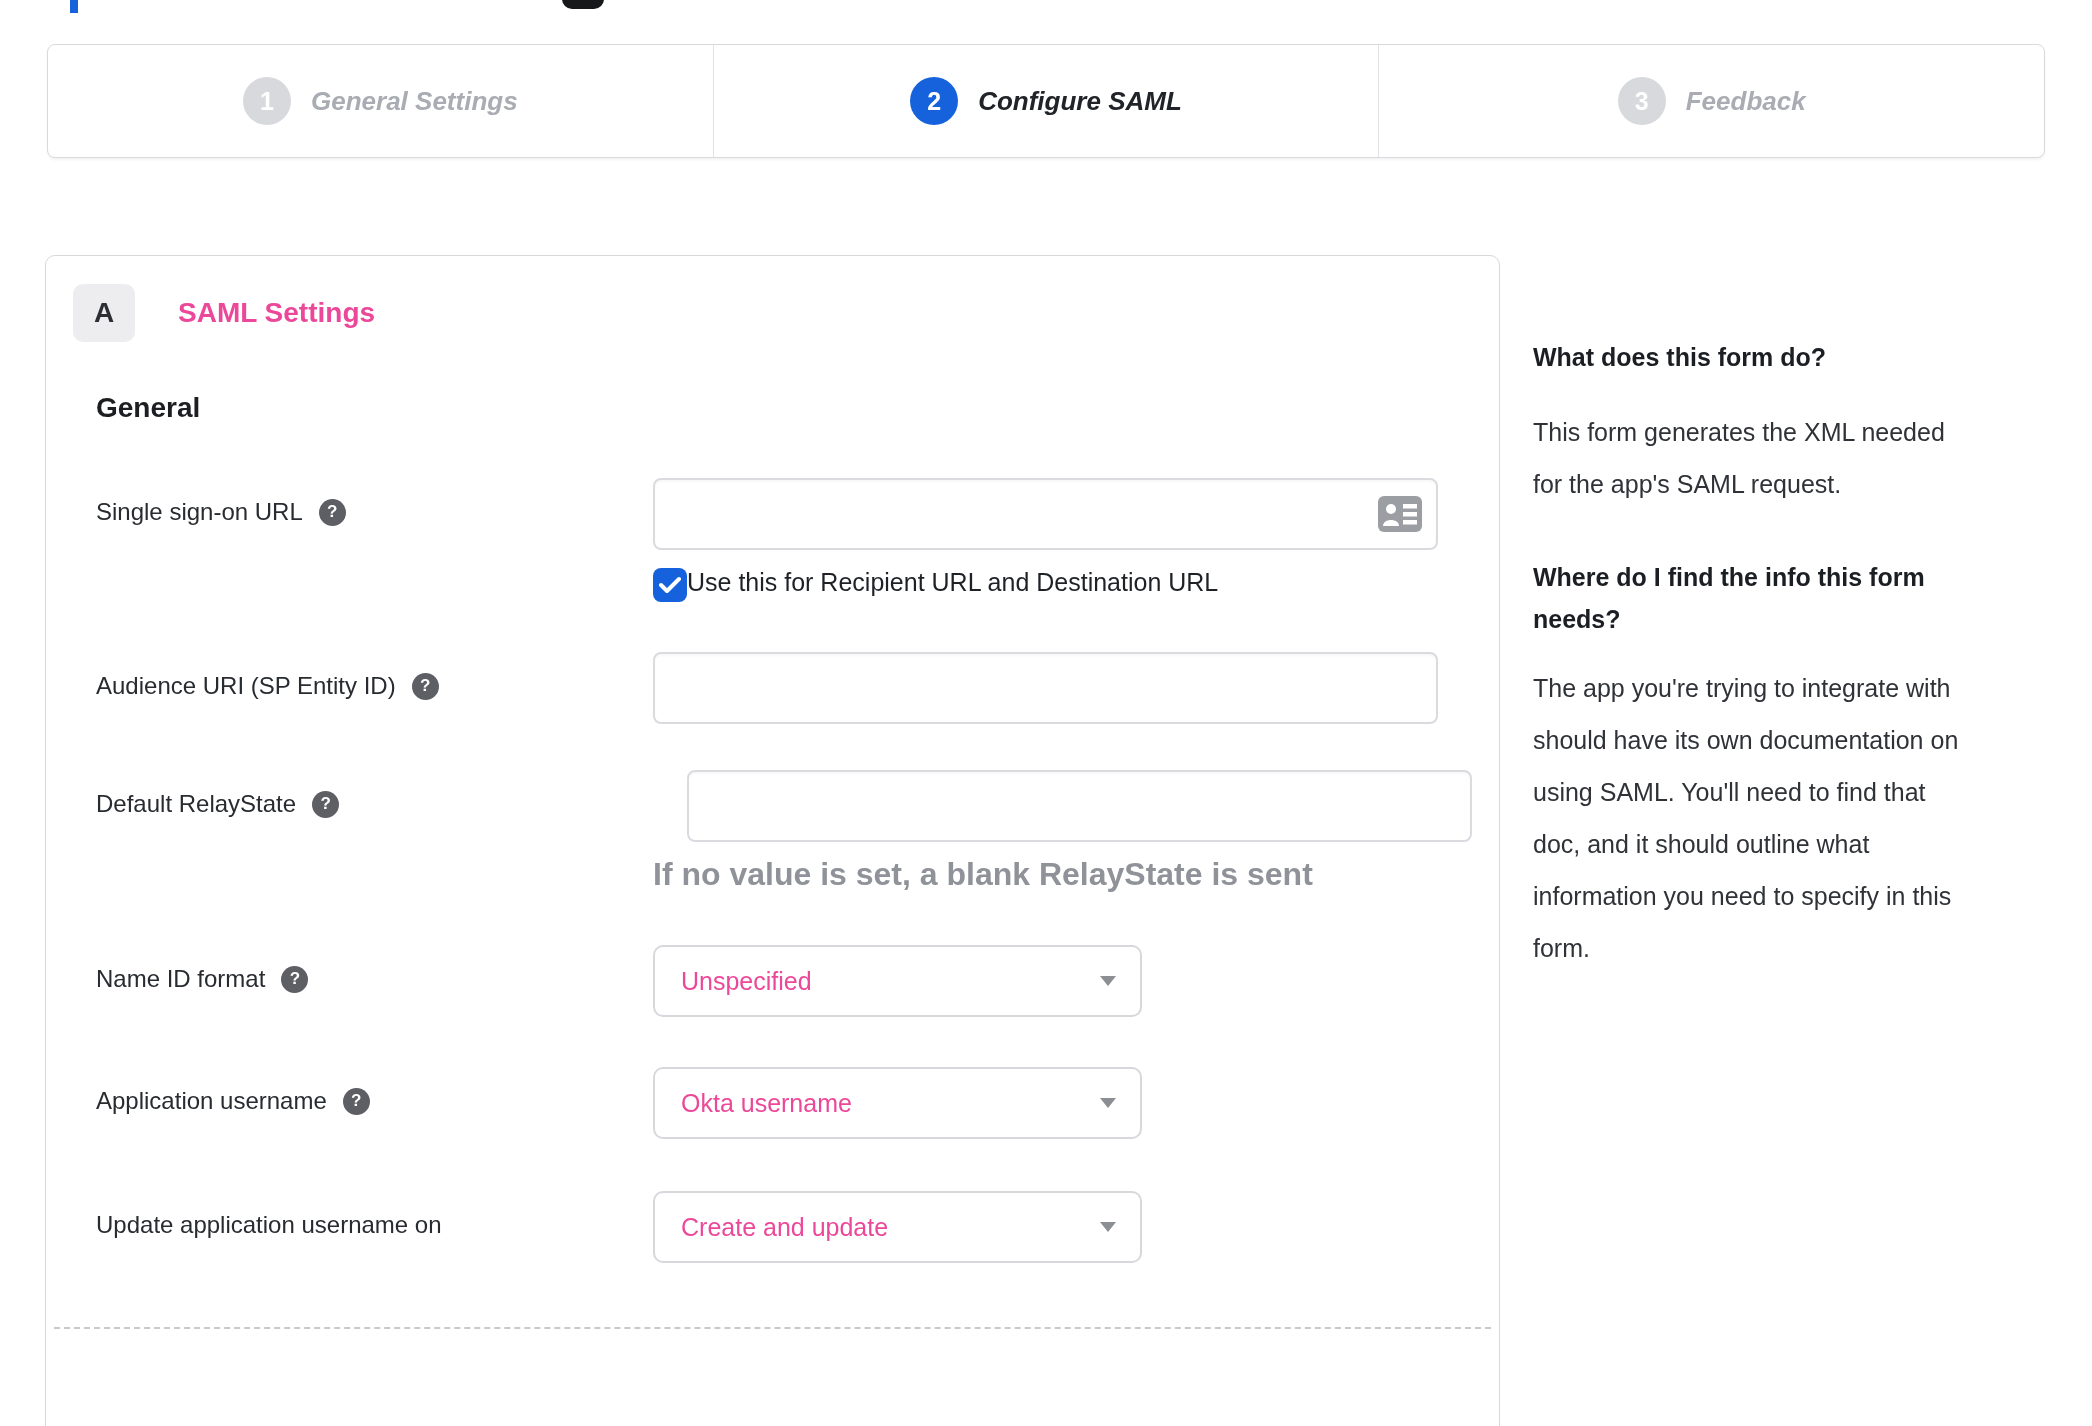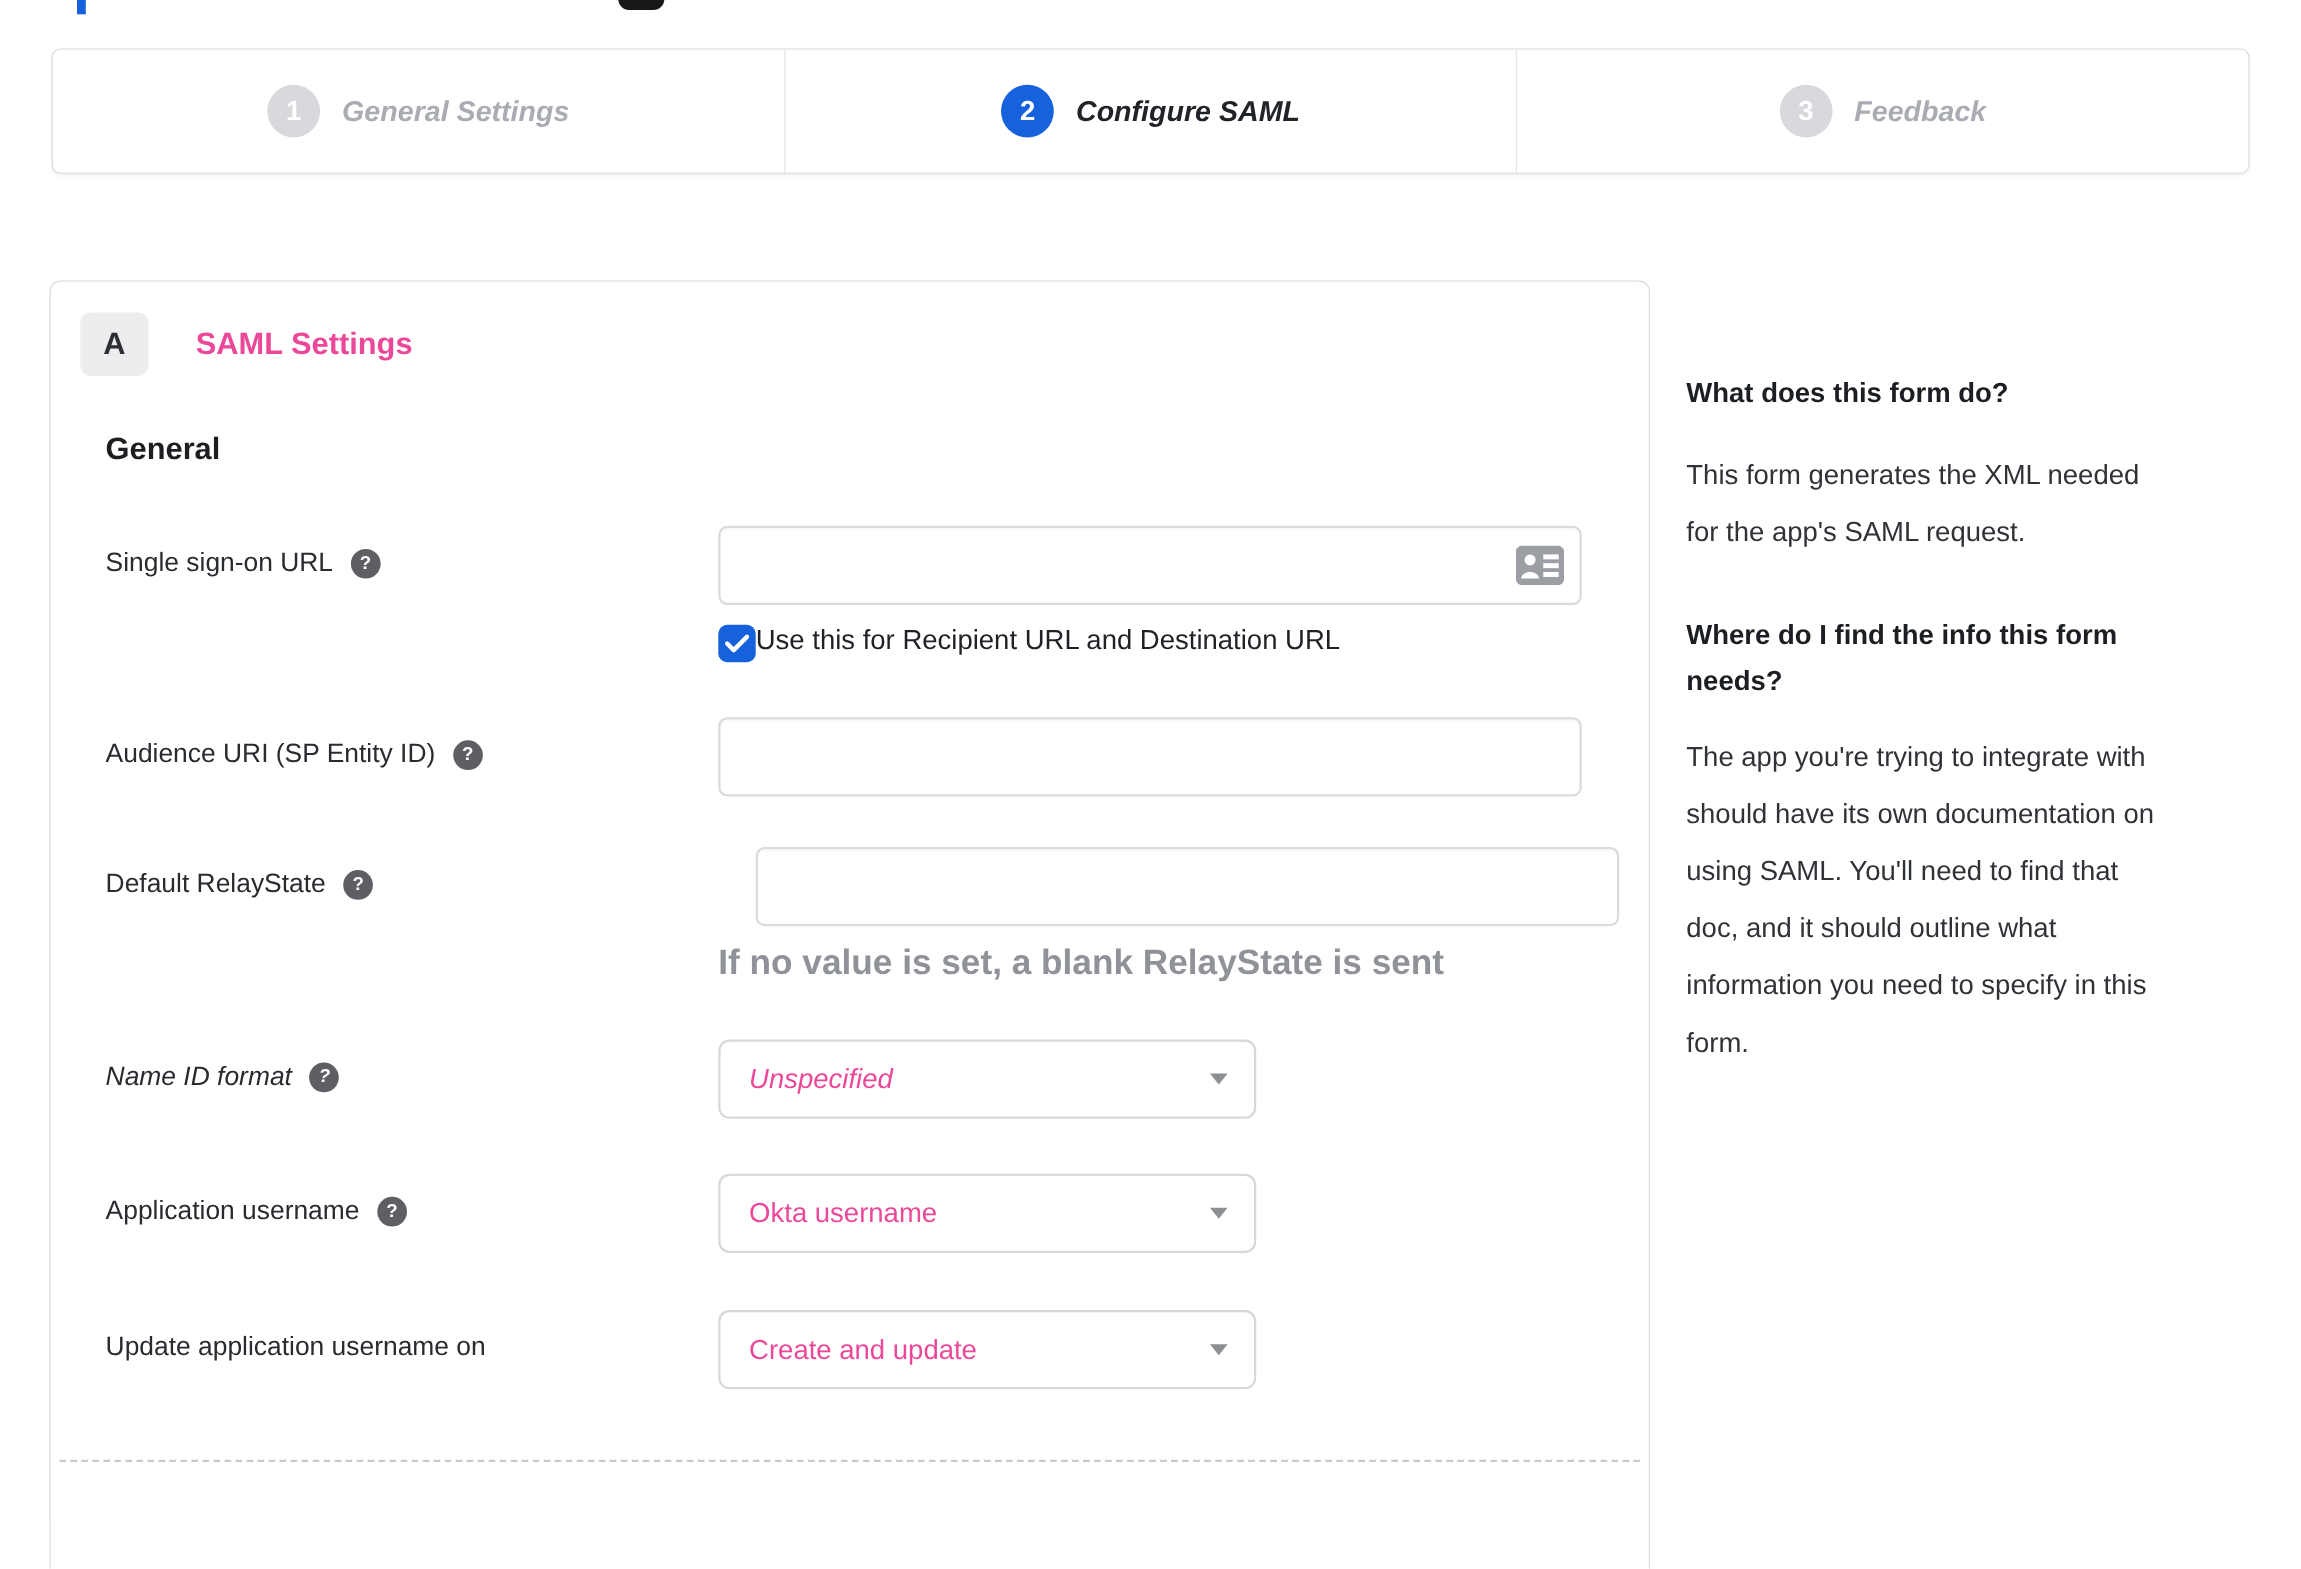--- a/index.html
+++ b/index.html
@@ -81,21 +81,21 @@
   }
   .caret {
     position:absolute; right:24px; top:50%; transform:translateY(-50%);
     width:0; height:0; border-left:8px solid transparent; border-right:8px solid transparent;
     border-top:10px solid #8b8e93;
   }
 
   #row-sso { margin-top:54px; }
   #row-audience { margin-top:50px; }
   #row-relay { margin-top:46px;gap:36px; }
-  #row-nameid { margin-top:52px;font-style:italic; }
+  #row-nameid { margin-top:52px; }
   #row-appuser { margin-top:50px; }
   #row-update { margin-top:52px; }
 
   .advanced-row { width:1342px; text-align:right; margin-top:72px; }
   .advanced-link { font-size:25px; color:#1662dd; font-weight:500; text-decoration:none; cursor:pointer; }
 
   .dashed-sep { margin:64px -19px 0 -19px; border-top:2px dashed #c7c9cd; }
 
   
   .sidebar { position:absolute; left:1533px; top:342px; width:512px; }

